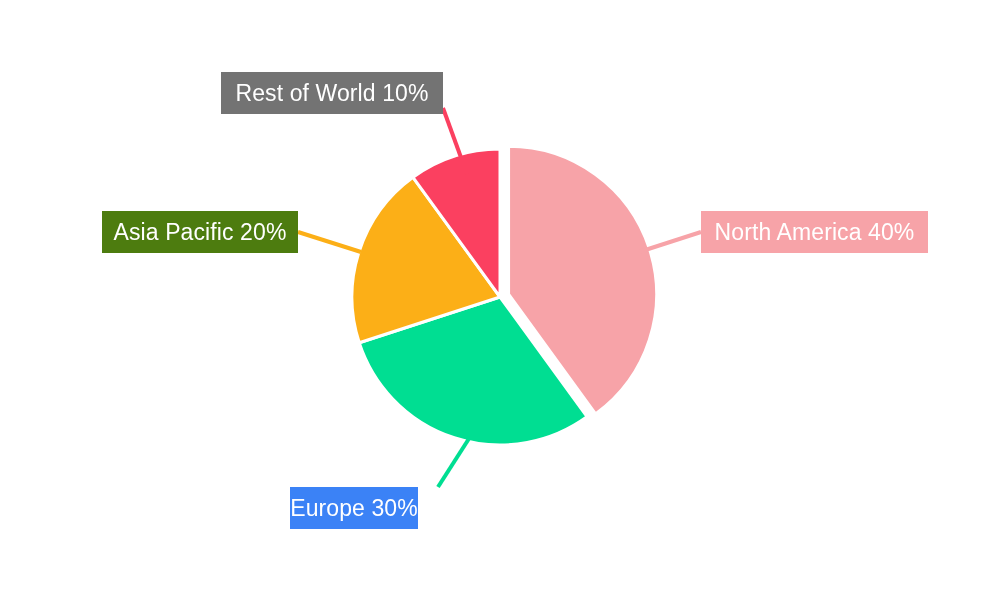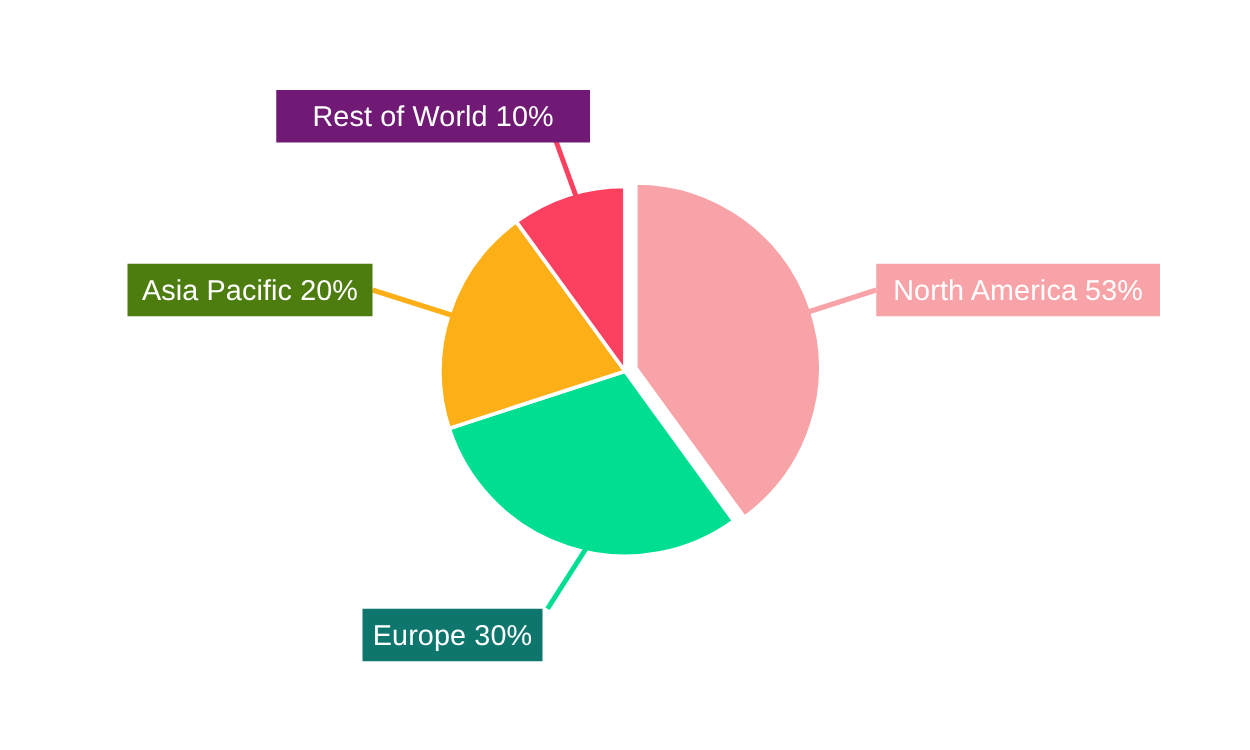--- a/index.html
+++ b/index.html
@@ -65,28 +65,28 @@
       </g>
     <g id="leaders-group">
         <line x1="701" y1="232" x2="639" y2="252" stroke="#F7A3A8" class="leader-line"></line>
         <line x1="438" y1="487" x2="470" y2="437" stroke="#00DE92" class="leader-line"></line>
         <line x1="298" y1="232" x2="361" y2="252" stroke="#FCAF17" class="leader-line"></line>
         <line x1="443" y1="108" x2="467" y2="174" stroke="#FB4060" class="leader-line"></line>
       </g>
   </svg>
 
   <div class="label-box" style="left: 701px; top: 211px; width: 227px; height: 42px; background: rgb(247, 163, 168);">
-    <span class="label-text">North America 53%</span>
+    <span class="label-text">North America 40%</span>
   </div>
 
-  <div class="label-box" style="left: 290px; top: 487px; width: 144px; height: 42px; background: #0f766e;">
+  <div class="label-box" style="left: 290px; top: 487px; width: 128px; height: 42px; background: #3b82f6;">
     <span class="label-text">Europe 30%</span>
   </div>
 
   <div class="label-box" style="left: 102px; top: 211px; width: 196px; height: 42px; background: #4d7c0f;">
     <span class="label-text">Asia Pacific 20%</span>
   </div>
 
-  <div class="label-box" style="left: 221px; top: 72px; width: 251px; height: 42px; background: #701a75;">
+  <div class="label-box" style="left: 221px; top: 72px; width: 222px; height: 42px; background: #737373;">
     <span class="label-text">Rest of World 10%</span>
   </div>
 
 </div>
 
 </body></html>

